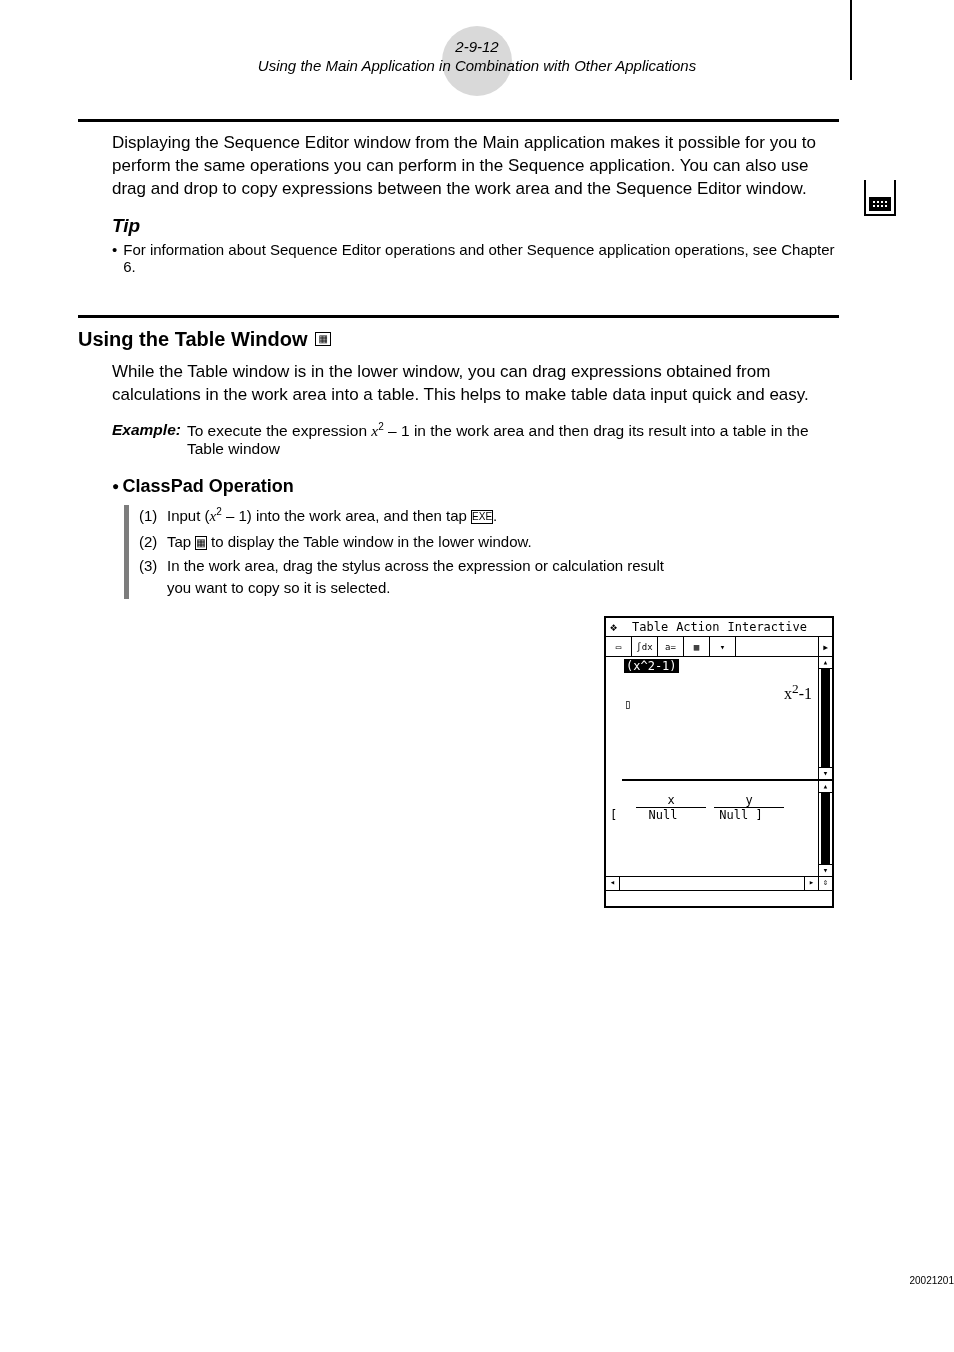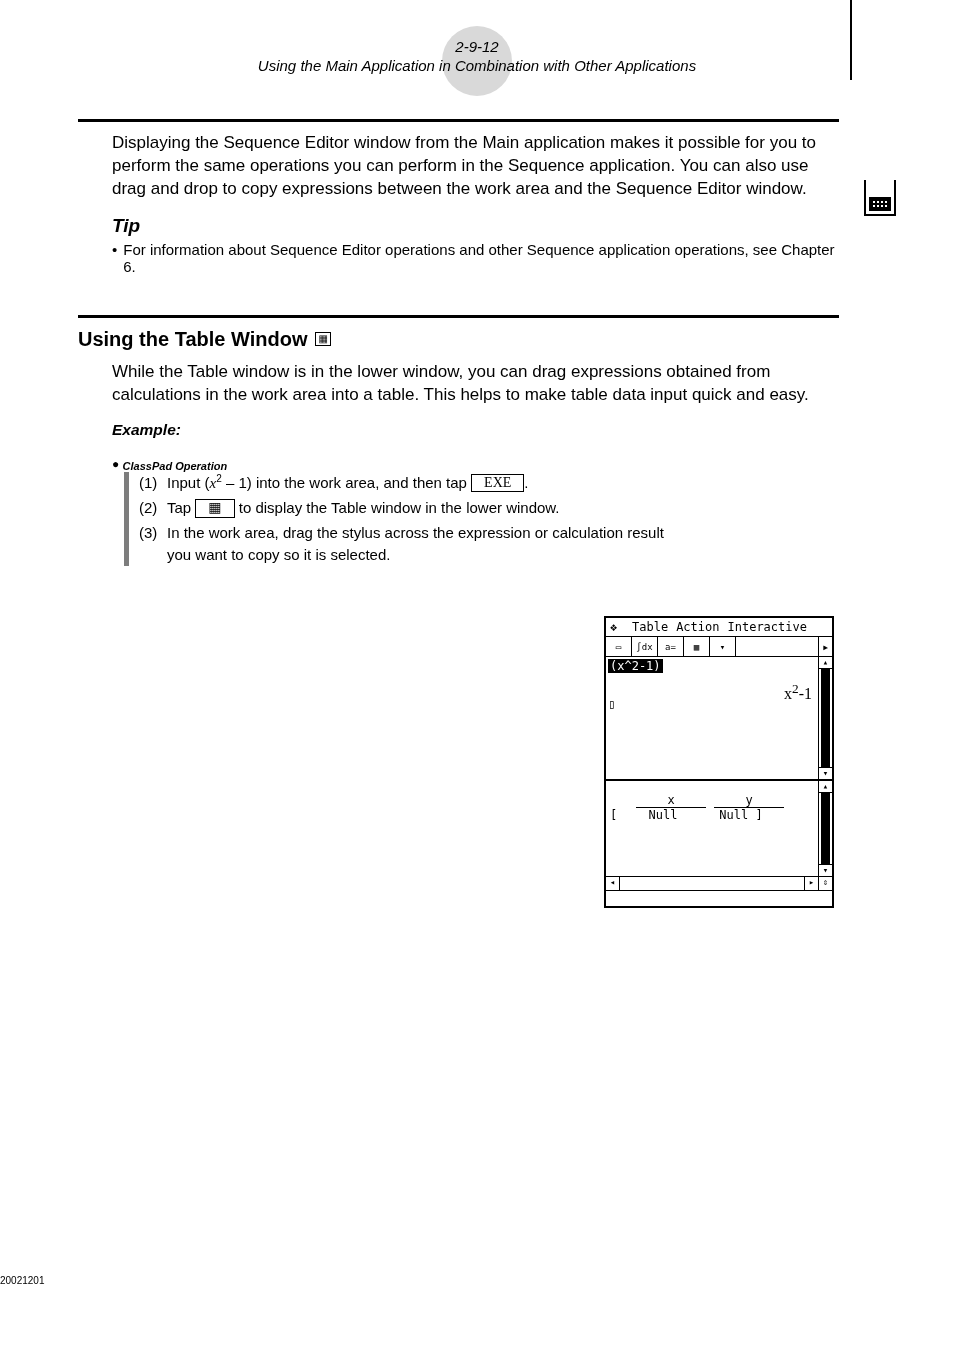--- a/index.html
+++ b/index.html
@@ -101,46 +101,45 @@
   }
   .tip-bullet .dot { margin-right: 6px; }
   .section2 { margin-top: 40px; }
   .example {
     font-size: 15.5px;
     margin: 14px 0 18px 34px;
     display: flex;
   }
   .example .lbl { font-weight: bold; margin-right: 6px; white-space: nowrap; font-style: italic; }
   .op-head {
-    font-size: 11px;
+    font-size: 18px;
     font-weight: bold;
     margin-left: 34px;
-    margin-bottom: 0;
-    font-style: italic;
+    margin-bottom: 8px;
   }
   .op-head::before { content: "● "; font-size: 12px; vertical-align: 2px; }
   .steps {
     border-left: 5px solid #7d7d7d;
     margin-left: 46px;
     padding-left: 10px;
     font-size: 15px;
     line-height: 1.45;
     width: 545px;
   }
   .steps .step { display: flex; margin-bottom: 3px; }
   .steps .num { width: 28px; flex: none; }
   .steps .txt { flex: 1; }
   .inline-icon {
     display: inline-block;
     border: 1px solid #000;
-    font-size: 14px;
-    padding: 0 12px;
+    font-size: 10px;
+    padding: 0 0;
     vertical-align: 1px;
     line-height: 1.2;
-    font-family: Liberation Serif, serif;
+    font-family: Liberation Sans, sans-serif;
   }
   .ital { font-style: italic; font-family: 'Times New Roman', serif; }
   .sup { font-size: 10px; vertical-align: super; }
   .screenshot {
     position: absolute;
     left: 604px;
     top: 616px;
     width: 230px;
     border: 2px solid #000;
     font-family: monospace;
@@ -170,20 +169,21 @@
     align-items: center;
     justify-content: center;
     font-size: 9px;
   }
   .toolbar .spacer { flex: 1; }
   .toolbar .arrow { width: 14px; border-left: 1px solid #000; display:flex;align-items:center;justify-content:center;}
   .workarea {
     position: relative;
     height: 124px;
     border-bottom: 2px solid #000;
+    margin-left: 16px;
   }
   .workarea .scroll {
     position: absolute; right: 0; top: 0; bottom: 0; width: 14px;
     border-left: 1px solid #000;
   }
   .workarea .scroll .up, .workarea .scroll .dn {
     height: 12px; border-bottom: 1px solid #000; text-align:center; font-size:9px;
   }
   .workarea .scroll .dn { position:absolute; bottom:0; left:0; right:0; border-top:1px solid #000; border-bottom:none;}
   .workarea .scroll .track { position:absolute; top:12px; bottom:12px; left:2px; right:2px; background:#000; }
@@ -228,21 +228,21 @@
   }
   .hscroll .l, .hscroll .r { width:14px; text-align:center; font-size:9px; border-right:1px solid #000;}
   .hscroll .r { border-right:none; border-left:1px solid #000;}
   .hscroll .t { flex:1; }
   .hscroll .resize { width:14px; border-left:1px solid #000; font-size:9px; text-align:center;}
   .statusbar { border-top:1px solid #000; height:16px; }
   .footer {
     position: absolute;
     bottom: 66px;
     left: 0; right: 0;
-    text-align: left;
+    text-align: right;
     font-size: 10px;
   }
 </style>
 </head>
 <body>
 
 <div class="right-rule"></div>
 
 <div class="page-header">
   <div class="circle"></div>
@@ -268,20 +268,23 @@
   <div class="section2">
     <div class="rule"></div>
     <h2>
       <span>Using the Table Window</span>
       <span class="icon-box">▦</span>
     </h2>
     <p class="body-text">While the Table window is in the lower window, you can drag expressions obtained from calculations in the work area into a table. This helps to make table data input quick and easy.</p>
 
     <div class="example">
       <span class="lbl">Example:</span>
+      <span>
+        <span>To execute the expression </span><span class="ital">x</span><span class="sup">2</span><span> – 1 in the work area and then drag its result into a table in the Table window</span>
+      </span>
     </div>
 
     <div class="op-head">ClassPad Operation</div>
 
     <div class="steps">
       <div class="step">
         <span class="num">(1)</span>
         <span class="txt">
           <span>Input (</span><span class="ital">x</span><span class="sup">2</span><span> – 1) into the work area, and then tap </span><span class="inline-icon">EXE</span><span>.</span>
         </span>

